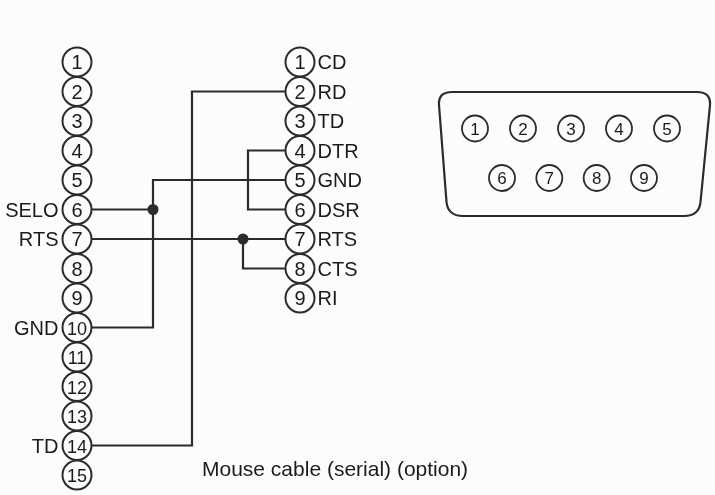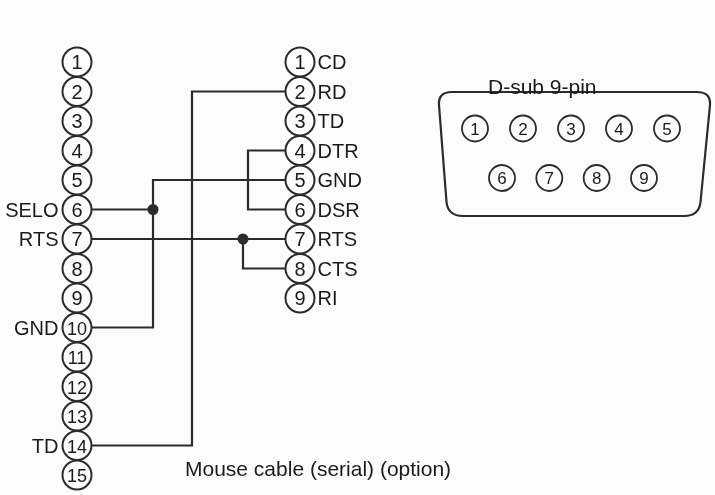--- a/index.html
+++ b/index.html
@@ -2,21 +2,21 @@
 <html><head>
 <meta charset="utf-8">
 <style>
   html,body{margin:0;padding:0;background:#ffffff;}
   #stage{position:relative;width:715px;height:495px;background:#fcfcfc;overflow:hidden;
          font-family:"Liberation Sans","DejaVu Sans",sans-serif;}
   #diagram{position:absolute;left:0;top:0;}
   .lbl{position:absolute;color:#1b1b1b;white-space:pre;}
   #projector-title{left:31px;top:7px;font-size:21px;}
   #jack-title{left:488px;top:29px;font-size:21px;line-height:23px;}
-  #caption{left:185px;top:457px;font-size:21px;text-align:center;}
+  #caption{left:202px;top:457px;font-size:21px;text-align:center;}
   svg text{font-family:"Liberation Sans","DejaVu Sans",sans-serif;fill:#1b1b1b;}
 </style>
 </head>
 <body>
 
 <div id="stage">
   <svg id="diagram" width="715" height="495" viewBox="0 0 715 495">
       <polyline points="91.5,445.5 192,445.5 192,91.5 285.5,91.5" fill="none" stroke="#2b2b2b" stroke-width="2.2"></polyline>
       <polyline points="91.5,327.5 153,327.5 153,180 285.5,180" fill="none" stroke="#2b2b2b" stroke-width="2.2"></polyline>
       <polyline points="91.5,209.5 153,209.5" fill="none" stroke="#2b2b2b" stroke-width="2.2"></polyline>
@@ -170,17 +170,16 @@
         </g>
         <g>
           <circle cx="643.99" cy="178" r="13" fill="#fcfcfc" stroke="#2b2b2b" stroke-width="1.8"></circle>
           <text x="643.99" y="184" text-anchor="middle" font-size="17">9</text>
         </g>
       </g>
     </svg>
 
 
   <div class="lbl" id="jack-title">
-    <div>D-sub 9-pin</div>
   </div>
 
   <div class="lbl" id="caption">Mouse cable (serial) (option)</div>
 </div>
 
 </body></html>

